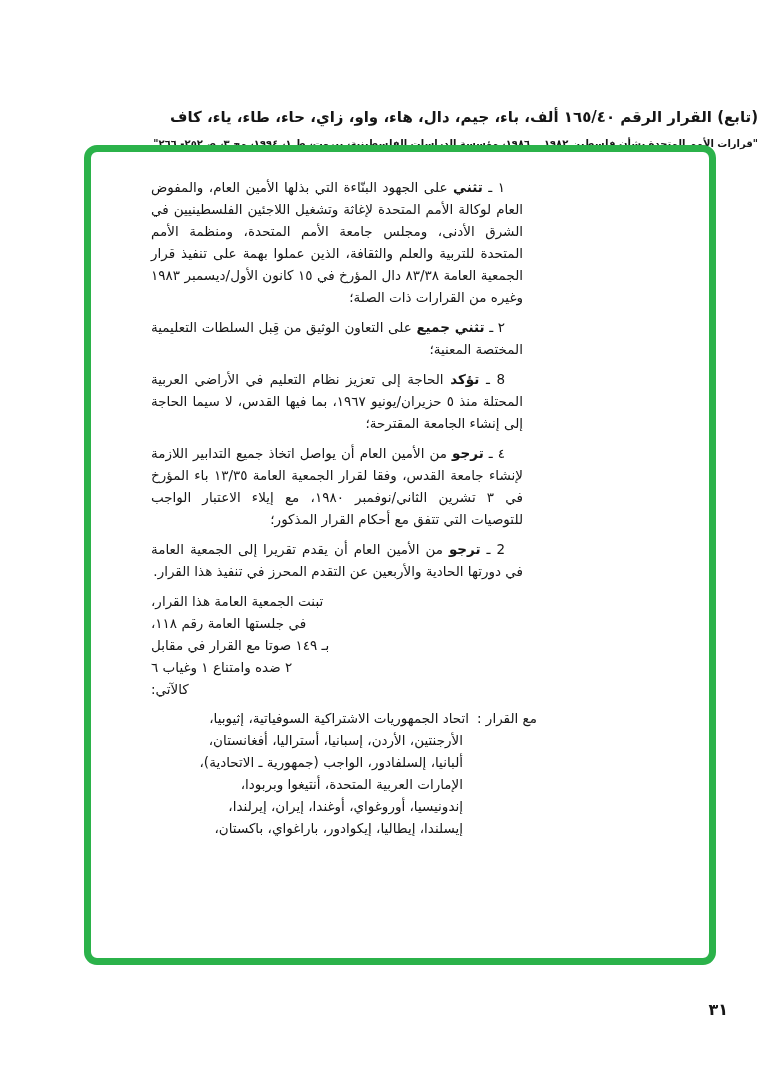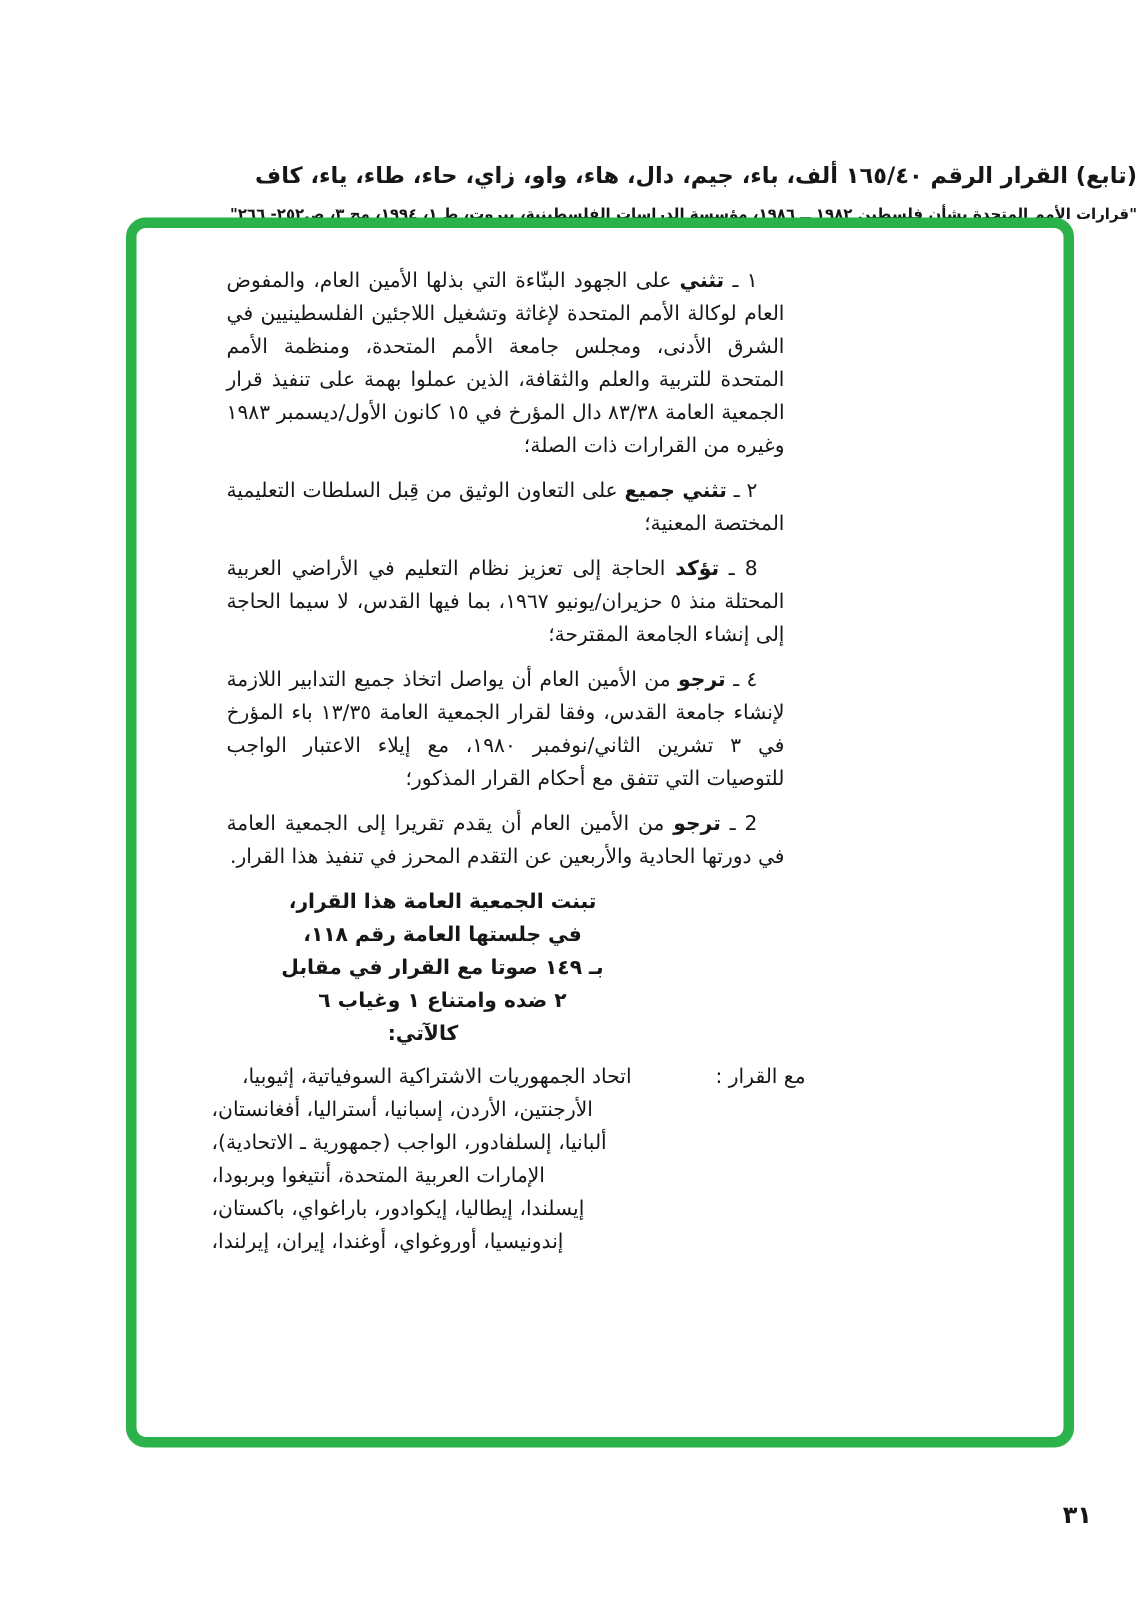--- a/index.html
+++ b/index.html
@@ -57,43 +57,41 @@
   }
   .para {
     margin: 0 0 8px 0;
     text-indent: 18px;
   }
   .plead { font-weight: bold; }
   .adoption {
     margin: 4px 84px 4px 0;
   }
   .adoption-line {
-    text-align: center;
+    text-align: left;
     line-height: 22px;
-    font-weight: bold;
   }
   .adoption-line:last-child {
     padding-right: 26px;
   }
   .vote {
     margin: 7px -14px 0 -10px;
   }
   .vote-first {
     display: flex;
     gap: 8px;
     line-height: 22px;
   }
   .vote-label {
     flex: 0 0 auto;
     white-space: nowrap;
-    margin-left: 48px;
   }
   .vote-cont {
     padding-right: 74px;
-    text-align: left;
+    text-align: right;
     line-height: 22px;
   }
   .page-footer {
     position: absolute;
     top: 1000px;
     left: 0;
     width: 728px;
     direction: rtl;
     font-weight: bold;
     font-size: 16px;
@@ -152,22 +150,22 @@
       </div>
 
       <div class="vote">
         <div class="vote-first">
           <span class="vote-label">مع القرار :</span>
           <span class="vote-text">اتحاد الجمهوريات الاشتراكية السوفياتية، إثيوبيا،</span>
         </div>
         <div class="vote-cont">الأرجنتين، الأردن، إسبانيا، أستراليا، أفغانستان،</div>
         <div class="vote-cont">ألبانيا، إلسلفادور، الواجب (جمهورية ـ الاتحادية)،</div>
         <div class="vote-cont">الإمارات العربية المتحدة، أنتيغوا وبربودا،</div>
+        <div class="vote-cont">إندونيسيا، أوروغواي، أوغندا، إيران، إيرلندا،</div>
         <div class="vote-cont">إيسلندا، إيطاليا، إيكوادور، باراغواي، باكستان،</div>
-        <div class="vote-cont">إندونيسيا، أوروغواي، أوغندا، إيران، إيرلندا،</div>
       </div>
 
     </div>
   </div>
 
   <div class="page-footer">
     <span>٣١</span>
   </div>
 
 </div>

